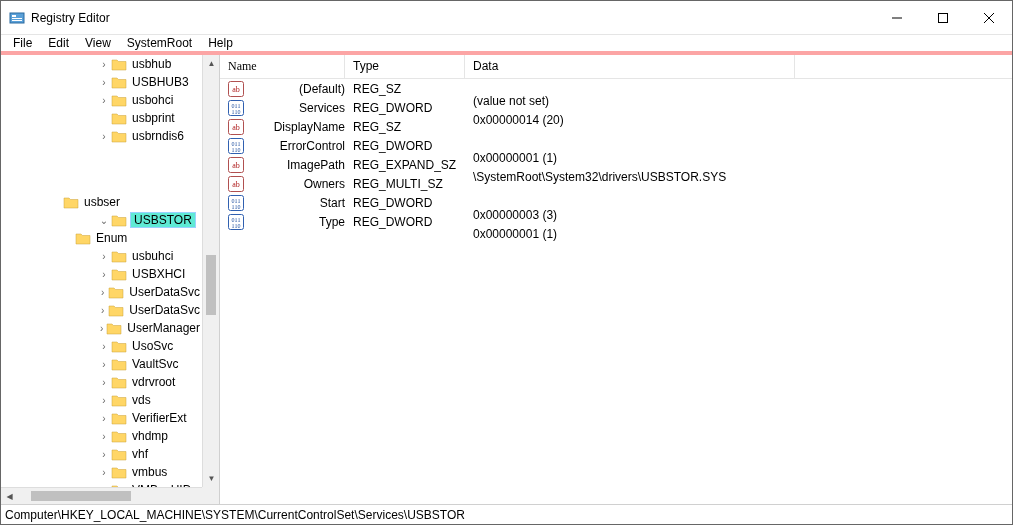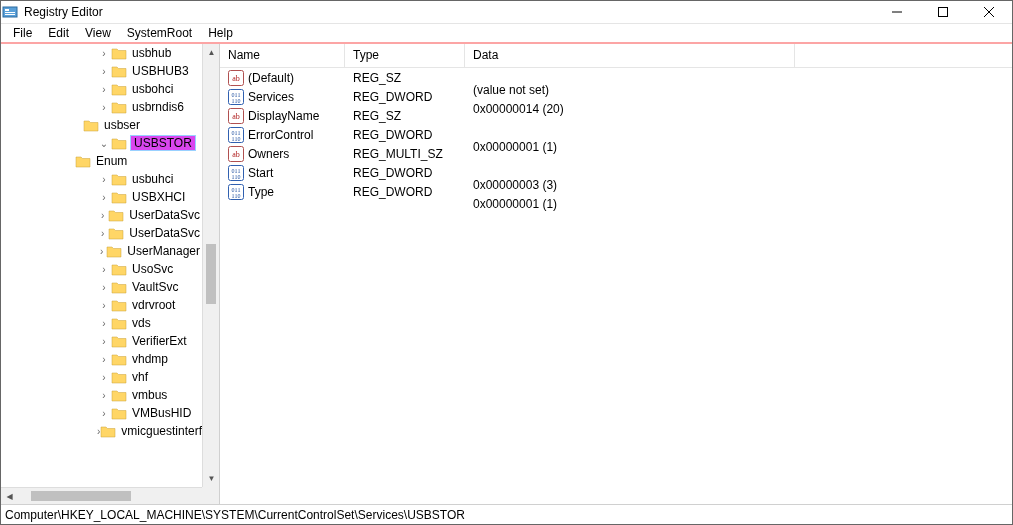--- a/index.html
+++ b/index.html
@@ -11,39 +11,39 @@
     color: #000;
     width: 1013px;
     height: 525px;
     overflow: hidden;
     border: 1px solid #666;
     display: flex;
     flex-direction: column;
   }
   
   .titlebar {
-    height: 23px;
+    height: 34px;
     display: flex;
     align-items: center;
-    padding: 0 0 0 1px;
+    padding: 0 0 0 8px;
     border-bottom: 1px solid #e5e5e5;
   }
   .titlebar .app-icon { width: 16px; height: 16px; margin-right: 6px; }
   .titlebar .title { flex: 0 0 auto; }
   .titlebar .spacer { flex: 1; }
   .win-controls { display: flex; }
   .win-btn { width: 46px; height: 30px; display:flex; align-items:center; justify-content:center; }
   .win-btn svg { width:10px; height:10px; }
   
   .menubar {
     height: 20px;
     display: flex;
     align-items: center;
     padding: 0 4px;
-    border-bottom: 2px solid #fca5a5;
+    border-bottom: 4px solid #fca5a5;
   }
   .menu-item { padding: 2px 8px; }
   
   .main {
     flex: 1;
     display: flex;
     min-height: 0;
   }
   .tree-pane {
     width: 219px;
@@ -86,45 +86,45 @@
     display: flex;
     align-items: center;
     white-space: nowrap;
   }
   .tree-row .expander {
     width:14px; text-align:center; color:#6a6a6a; font-size:10px;
     display:inline-flex; align-items:center; justify-content:center;
   }
   .tree-row .folder-icon { width:16px; height:14px; margin-right:3px; flex:0 0 auto;}
   .tree-row .label { padding: 0 2px; }
-  .tree-row.selected .label { background:#d946ef; border:1px solid #99d1ff; padding:0 3px; line-height:14px;text-align:right;}
+  .tree-row.selected .label { background:#5eead4; border:1px solid #99d1ff; padding:0 3px; line-height:14px;text-align:right;}
   
   .list-header {
     height: 24px;
     display:flex;
     border-bottom: 1px solid #e5e5e5;
     position: sticky; top:0; background:#fff;
   }
   .list-header .col {
     padding: 4px 8px;
     border-right: 1px solid #e5e5e5;
     font-weight: normal;
   }
-  .col-name { width:125px; }
+  .col-name { width:125px;font-family:Liberation Serif, serif; }
   .col-type { width:120px; }
   .col-data { width:330px; border-right:1px solid #e5e5e5;}
   .list-body { }
   .list-row {
     height: 19px;
     display:flex;
     align-items:center;
   }
   .list-row .val-icon { width:16px; height:16px; margin:0 4px 0 8px; flex:0 0 auto;}
   .cell { overflow:hidden; text-overflow:ellipsis; white-space:nowrap; }
-  .cell.name { width:calc(125px - 28px); }
+  .cell.name { width:calc(125px - 28px);text-align:right; }
   .cell.type { width:120px; padding-left:8px;}
   .cell.data { width:330px; padding-left:8px;margin-top:24px;}
   
   .statusbar {
     height: 20px;
     border-top: 1px solid #d0d0d0;
     padding: 2px 4px;
     font-size: 12px;
     display:flex; align-items:center;
   }
@@ -192,27 +192,34 @@
           <span class="label">USBHUB3</span>
         </div>
         <div class="tree-row" style="padding-left: 96px;">
           <span class="expander">›</span>
           <span class="folder-icon"><svg viewBox="0 0 16 14">
               <use href="#folder-icon"></use>
             </svg></span>
           <span class="label">usbohci</span>
         </div>
         <div class="tree-row" style="padding-left: 96px;">
+          <span class="expander"></span>
+          <span class="folder-icon"><svg viewBox="0 0 16 14">
+              <use href="#folder-icon"></use>
+            </svg></span>
+          <span class="label">usbprint</span>
+        </div>
+        <div class="tree-row" style="padding-left: 96px;">
           <span class="expander">›</span>
           <span class="folder-icon"><svg viewBox="0 0 16 14">
               <use href="#folder-icon"></use>
             </svg></span>
           <span class="label">usbrndis6</span>
         </div>
-        <div class="tree-row" style="padding-left: 68px;">
+        <div class="tree-row" style="padding-left: 48px; margin-top: 48px;">
           <span class="expander"></span>
           <span class="folder-icon"><svg viewBox="0 0 16 14">
               <use href="#folder-icon"></use>
             </svg></span>
           <span class="label">usbser</span>
         </div>
         <div class="tree-row selected" style="padding-left: 96px;">
           <span class="expander">⌄</span>
           <span class="folder-icon"><svg viewBox="0 0 16 14">
               <use href="#folder-icon"></use>
@@ -375,20 +382,28 @@
           <span class="cell name">DisplayName</span>
           <span class="cell type">REG_SZ</span>
         </div>
         <div class="list-row">
           <span class="val-icon"><svg viewBox="0 0 16 16">
               <use href="#bin-icon"></use>
             </svg></span>
           <span class="cell name">ErrorControl</span>
           <span class="cell type">REG_DWORD</span>
           <span class="cell data">0x00000001 (1)</span>
+        </div>
+        <div class="list-row">
+          <span class="val-icon"><svg viewBox="0 0 16 16">
+              <use href="#sz-icon"></use>
+            </svg></span>
+          <span class="cell name">ImagePath</span>
+          <span class="cell type">REG_EXPAND_SZ</span>
+          <span class="cell data">\SystemRoot\System32\drivers\USBSTOR.SYS</span>
         </div>
         <div class="list-row">
           <span class="val-icon"><svg viewBox="0 0 16 16">
               <use href="#sz-icon"></use>
             </svg></span>
           <span class="cell name">Owners</span>
           <span class="cell type">REG_MULTI_SZ</span>
         </div>
         <div class="list-row">
           <span class="val-icon"><svg viewBox="0 0 16 16">

